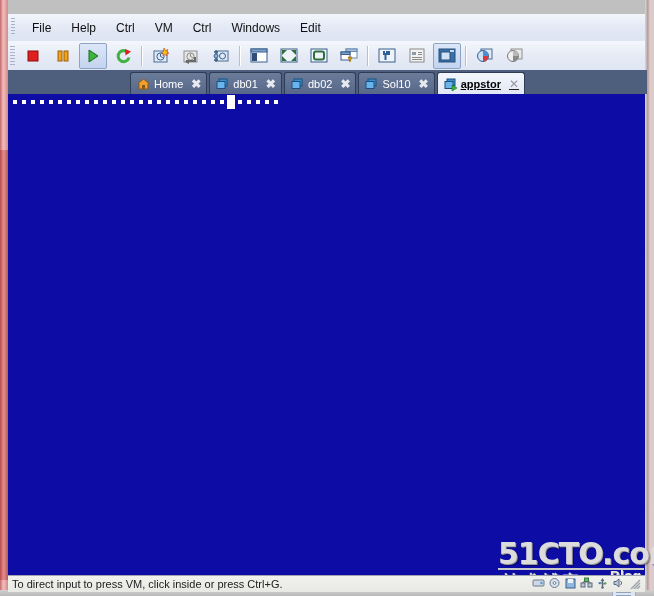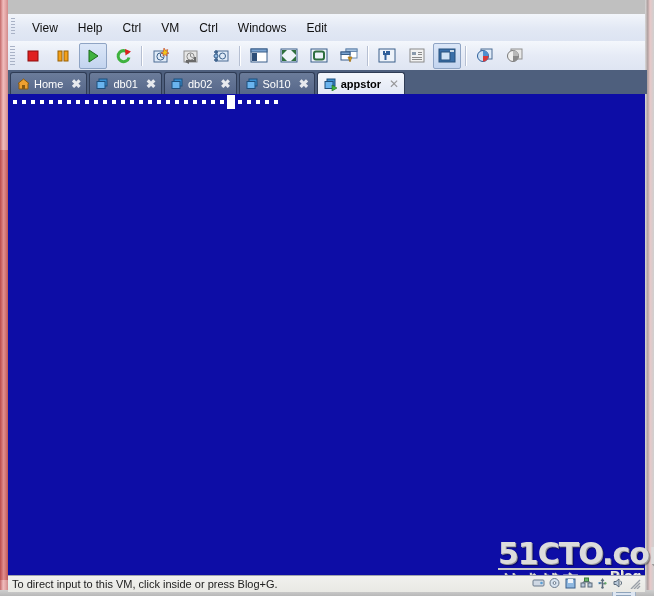--- a/index.html
+++ b/index.html
@@ -54,26 +54,26 @@
   .tb-grip{width:5px;height:20px;margin-left:2px;margin-right:3px;flex:0 0 auto;
     background-image:repeating-linear-gradient(to bottom,#a9b2c6 0,#a9b2c6 1px,transparent 1px,transparent 3px);}
   .tb-sep{width:1px;height:20px;margin:0 3px;background:#b6bfd2;border-right:1px solid #ffffff;flex:0 0 auto;}
   .tb-btn{width:26px;height:24px;margin:0 1px;display:flex;align-items:center;justify-content:center;
     border:1px solid transparent;border-radius:2px;flex:0 0 auto;position:relative;}
   .tb-btn.pressed{border:1px solid #8fa4c4;background:linear-gradient(to bottom,#dce7f8,#c3d4ef);}
   .tb-btn svg{display:block;}
 
   
   .tabbar{position:absolute;left:8px;top:70px;width:637px;height:24px;
-    background:#4e5f7d;display:flex;align-items:flex-end;padding-left:2px;}
+    background:#4e5f7d;display:flex;align-items:flex-end;padding-left:2px;justify-content:center;}
   .tab{height:21px;margin-right:2px;display:flex;align-items:center;padding:0 5px 0 6px;
     background:linear-gradient(to bottom,#6b7c9a,#56678a);
     border:1px solid #2f3c55;border-bottom:none;border-radius:3px 3px 0 0;color:#ffffff;font-size:11px;}
   .tab.active{background:linear-gradient(to bottom,#f3f6fc,#e2e8f4);color:#000000;font-weight:bold;
-    border-color:#2f3c55;}
+    border-color:#2f3c55;text-decoration:underline;}
   .tab-label{margin:0 8px 0 4px;white-space:nowrap;}
   .tab-close{font-size:12px;line-height:12px;font-weight:bold;opacity:.85;}
   .tab.active .tab-close{color:#8a8a8a;font-weight:normal;}
   .tab-icon{width:13px;height:12px;position:relative;flex:0 0 auto;}
 
   
   .vmscreen{position:absolute;left:8px;top:94px;width:637px;height:481px;background:#0d0da6;overflow:hidden;}
   .dots{position:absolute;left:5px;top:6px;display:flex;align-items:center;}
   .dot{width:4px;height:4px;background:#ffffff;margin-right:5px;}
   .cursor{position:absolute;left:219px;top:1px;width:8px;height:14px;background:#ffffff;}
@@ -109,21 +109,21 @@
 
   <div class="frame-left"></div>
   <div class="frame-left-lower"></div>
   <div class="frame-right"></div>
   <div class="frame-bottom"></div>
 
 
   <div class="menubar">
     <div class="menu-grip"></div>
     <div class="menu-items">
-      <div class="menu-item">View</div>
+      <div class="menu-item">File</div>
       <div class="menu-item">Help</div>
       <div class="menu-item">Ctrl</div>
       <div class="menu-item">VM</div>
       <div class="menu-item">Ctrl</div>
       <div class="menu-item">Windows</div>
       <div class="menu-item">Edit</div>
     </div>
   </div>
 
   <div class="toolbar">
@@ -389,21 +389,21 @@
 
   <div class="watermark">
     <div class="wm-main">51CTO.com</div>
     <div class="wm-rule"></div>
     <div class="wm-cn">技术博客</div>
     <div class="wm-blog">Blog</div>
     <div class="wm-box"></div>
   </div>
 
   <div class="statusbar">
-    <span class="status-text">To direct input to this VM, click inside or press Blog+G.</span>
+    <span class="status-text">To direct input to press VM, click inside or press Ctrl+G.</span>
     <div class="status-icons">
       <span class="st-ico">
         <svg width="13" height="12" viewBox="0 0 13 12">
             <rect x="1" y="3" width="11" height="6" rx="1" fill="#cfd8e4" stroke="#6a7a8c"></rect>
             <circle cx="9.5" cy="6" r="1.3" fill="#5a9fd4"></circle>
           </svg>
       </span>
       <span class="st-ico">
         <svg width="13" height="12" viewBox="0 0 13 12">
             <circle cx="6.5" cy="6" r="4.5" fill="#d8e4f0" stroke="#6a7a8c"></circle>

